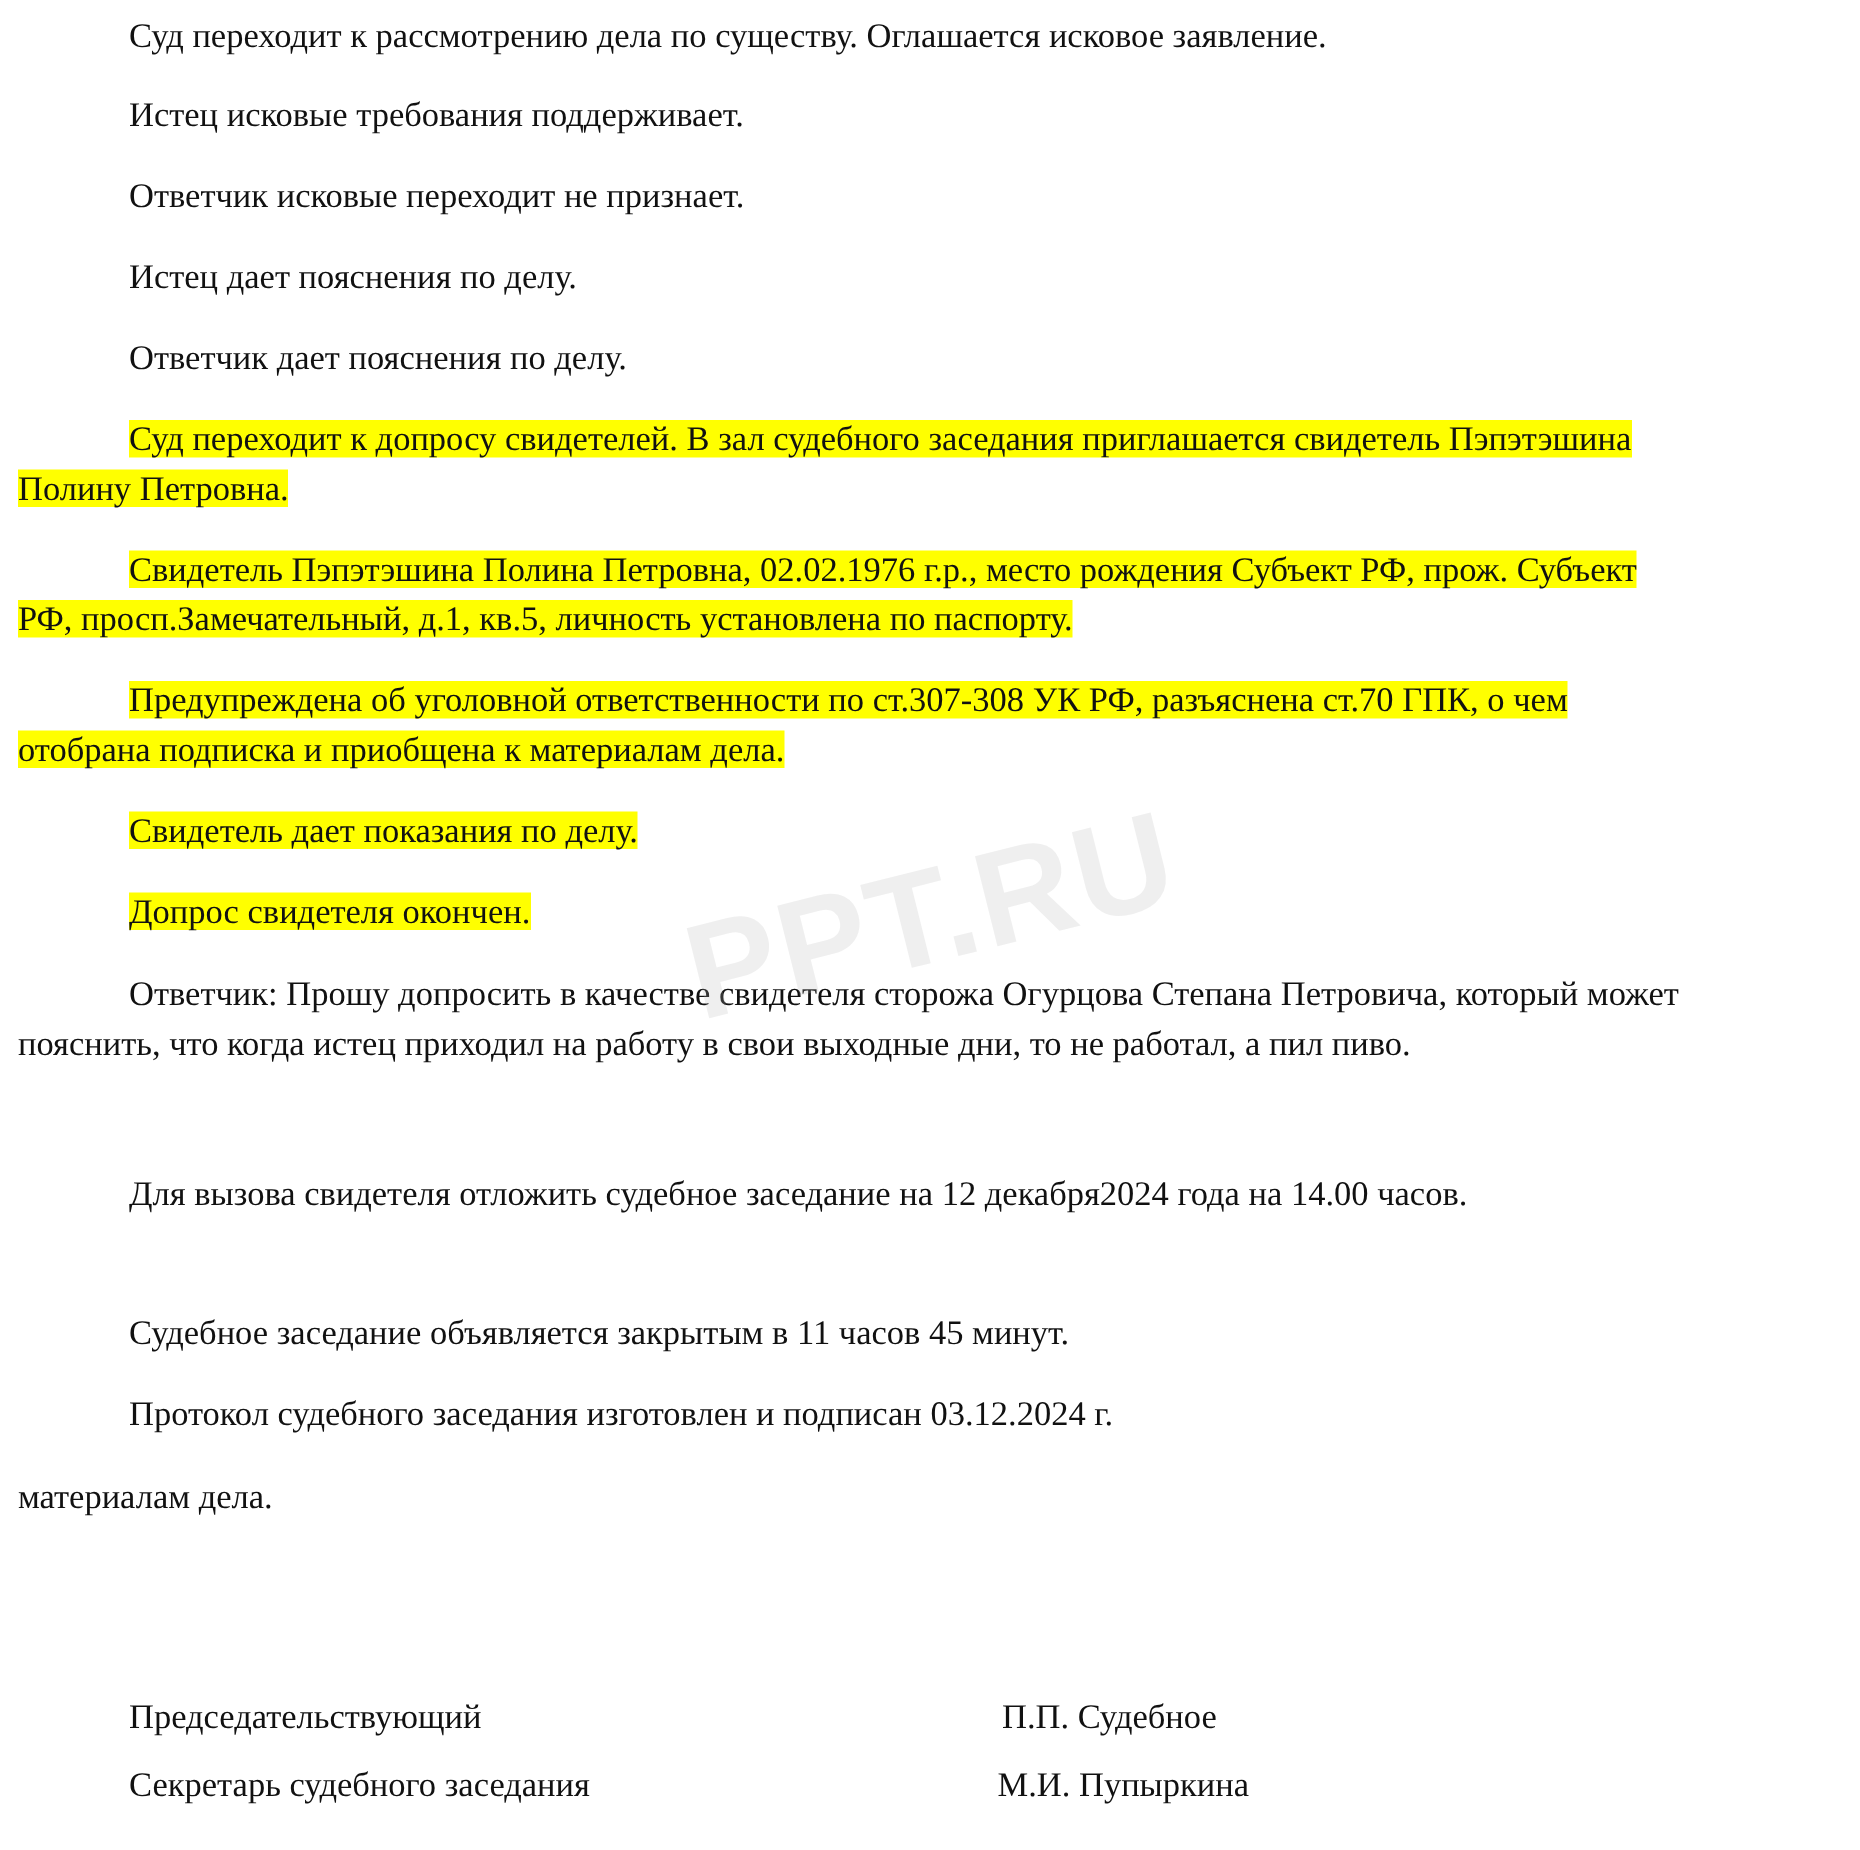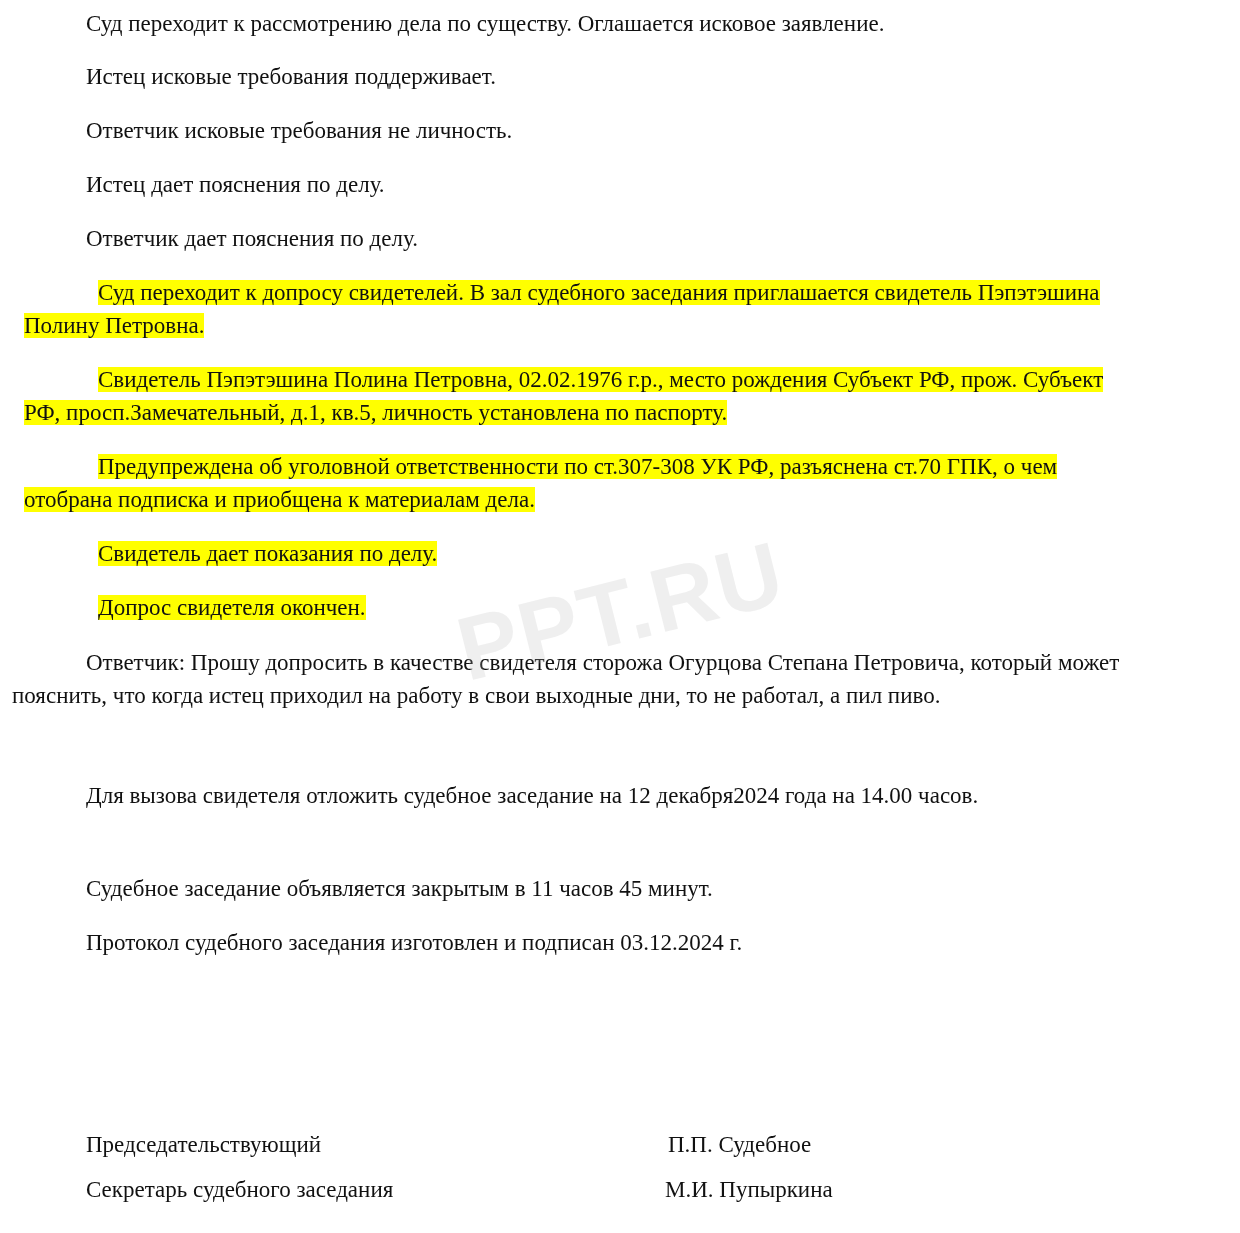--- a/index.html
+++ b/index.html
@@ -5,21 +5,21 @@
     html, body { margin: 0; padding: 0; background: #ffffff; }
     body {
       width: 1240px; height: 1233px; position: relative; overflow: hidden;
       font-family: "Liberation Serif", "DejaVu Serif", serif;
       font-size: 23px; color: #111111;
     }
     .page { position: absolute; left: 12px; top: 0; width: 1216px; }
     .para { position: absolute; left: 0; width: 1216px; line-height: 32.5px; margin: 0; }
     .para .line { display: block; white-space: nowrap; }
     .para .line.indent { padding-left: 74px; font-family: Liberation Serif, serif; }
-    .hl { background: #ffff00; margin-left: 12px; }
+    .hl { background: #ffff00; }
     .watermark {
       position: absolute; left: 455px; top: 560px;
       font-family: "Liberation Sans", sans-serif; font-weight: bold;
       font-size: 90px; color: rgba(180,180,180,0.22);
       transform: rotate(-14deg); letter-spacing: 2px; white-space: nowrap;
     }
     .sig-row { position: absolute; left: 0; width: 1216px; height: 32px; }
     .sig-role { position: absolute; left: 74px; white-space: nowrap; }
     .sig-name { position: absolute; white-space: nowrap; }
   </style>
@@ -30,21 +30,21 @@
 
   <p class="para" style="top:8px">
     <span class="line indent"><span>Суд переходит к рассмотрению дела по существу. Оглашается исковое заявление.</span></span>
   </p>
 
   <p class="para" style="top:61px">
     <span class="line indent"><span>Истец исковые требования поддерживает.</span></span>
   </p>
 
   <p class="para" style="top:115px">
-    <span class="line indent"><span>Ответчик исковые требования не личность.</span></span>
+    <span class="line indent"><span>Ответчик исковые переходит не признает.</span></span>
   </p>
 
   <p class="para" style="top:169px">
     <span class="line indent"><span>Истец дает пояснения по делу.</span></span>
   </p>
 
   <p class="para" style="top:223px">
     <span class="line indent"><span>Ответчик дает пояснения по делу.</span></span>
   </p>
 
@@ -85,20 +85,21 @@
 
   <p class="para" style="top:873px">
     <span class="line indent"><span>Судебное заседание объявляется закрытым в 11 часов 45 минут.</span></span>
   </p>
 
   <p class="para" style="top:927px">
     <span class="line indent"><span>Протокол судебного заседания изготовлен и подписан 03.12.2024 г.</span></span>
   </p>
 
   <p class="para" style="top:982px">
+    <span class="line"><span>материалам дела.</span></span>
   </p>
 
   <div class="sig-row" style="top:1132px">
     <span class="sig-role">Председательствующий</span>
     <span class="sig-name" style="left:656px">П.П. Судебное</span>
   </div>
   <div class="sig-row" style="top:1177px">
     <span class="sig-role">Секретарь судебного заседания</span>
     <span class="sig-name" style="left:653px">М.И. Пупыркина</span>
   </div>

